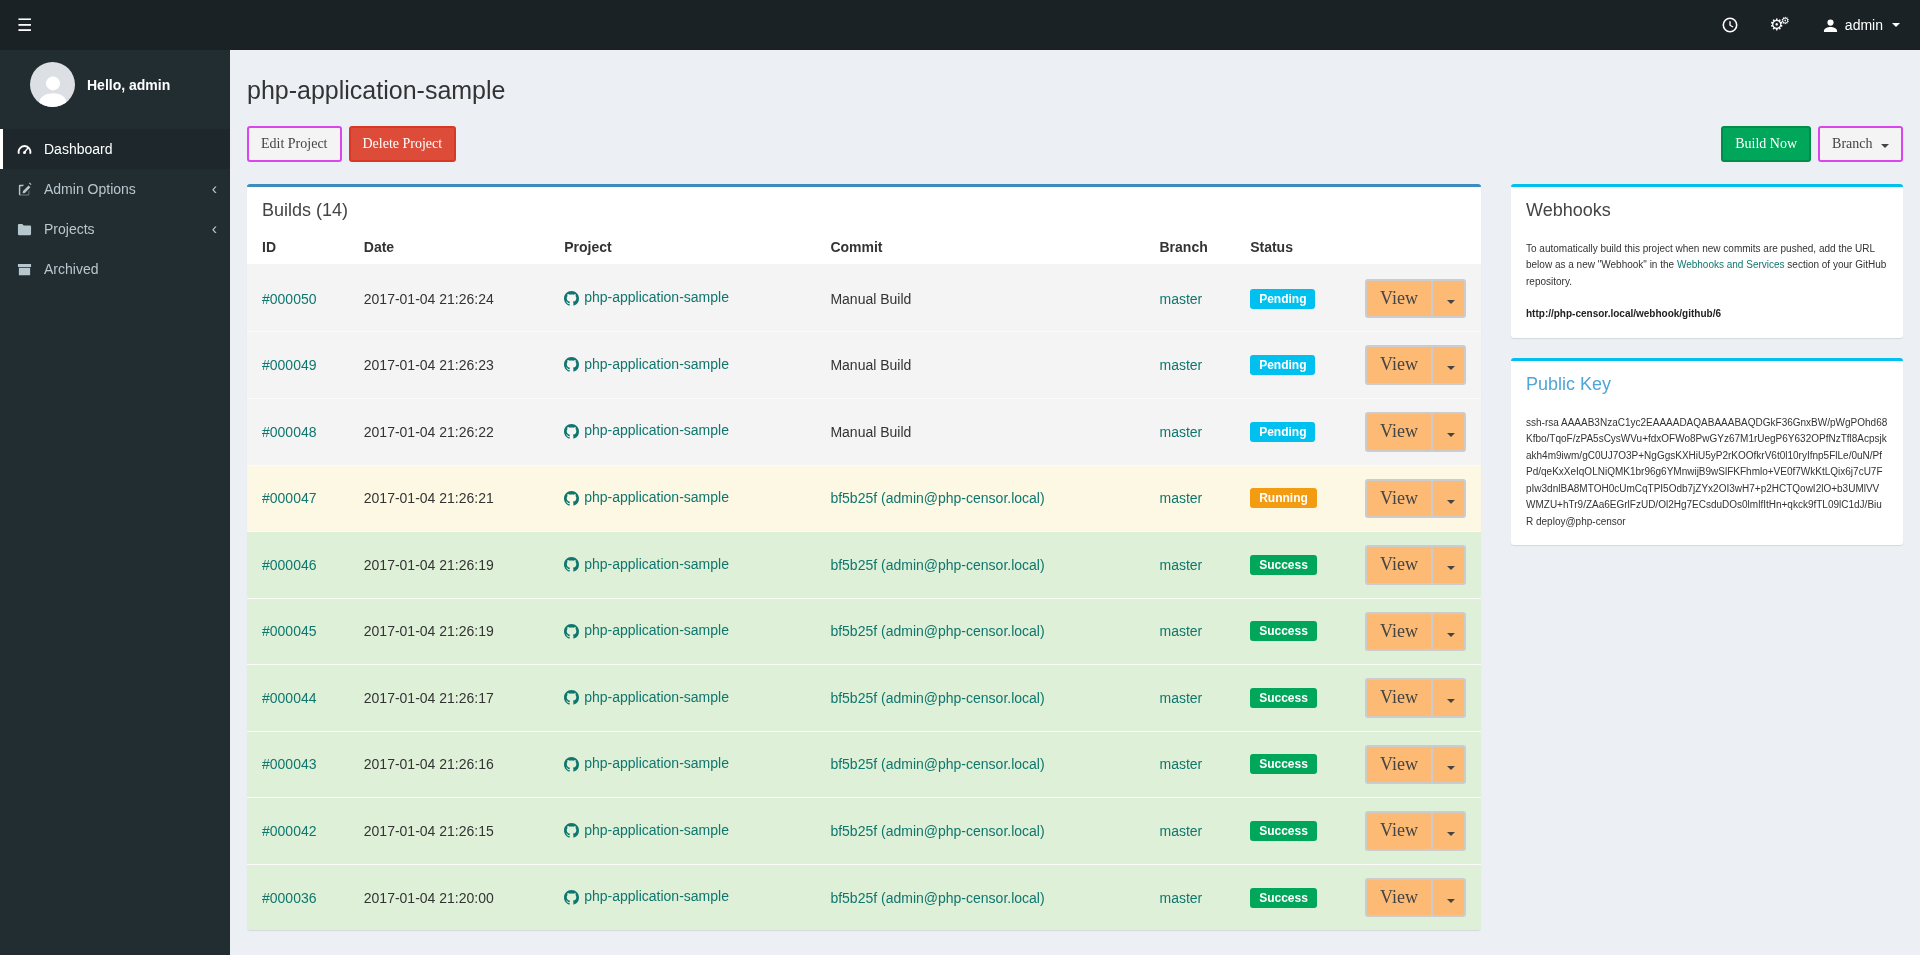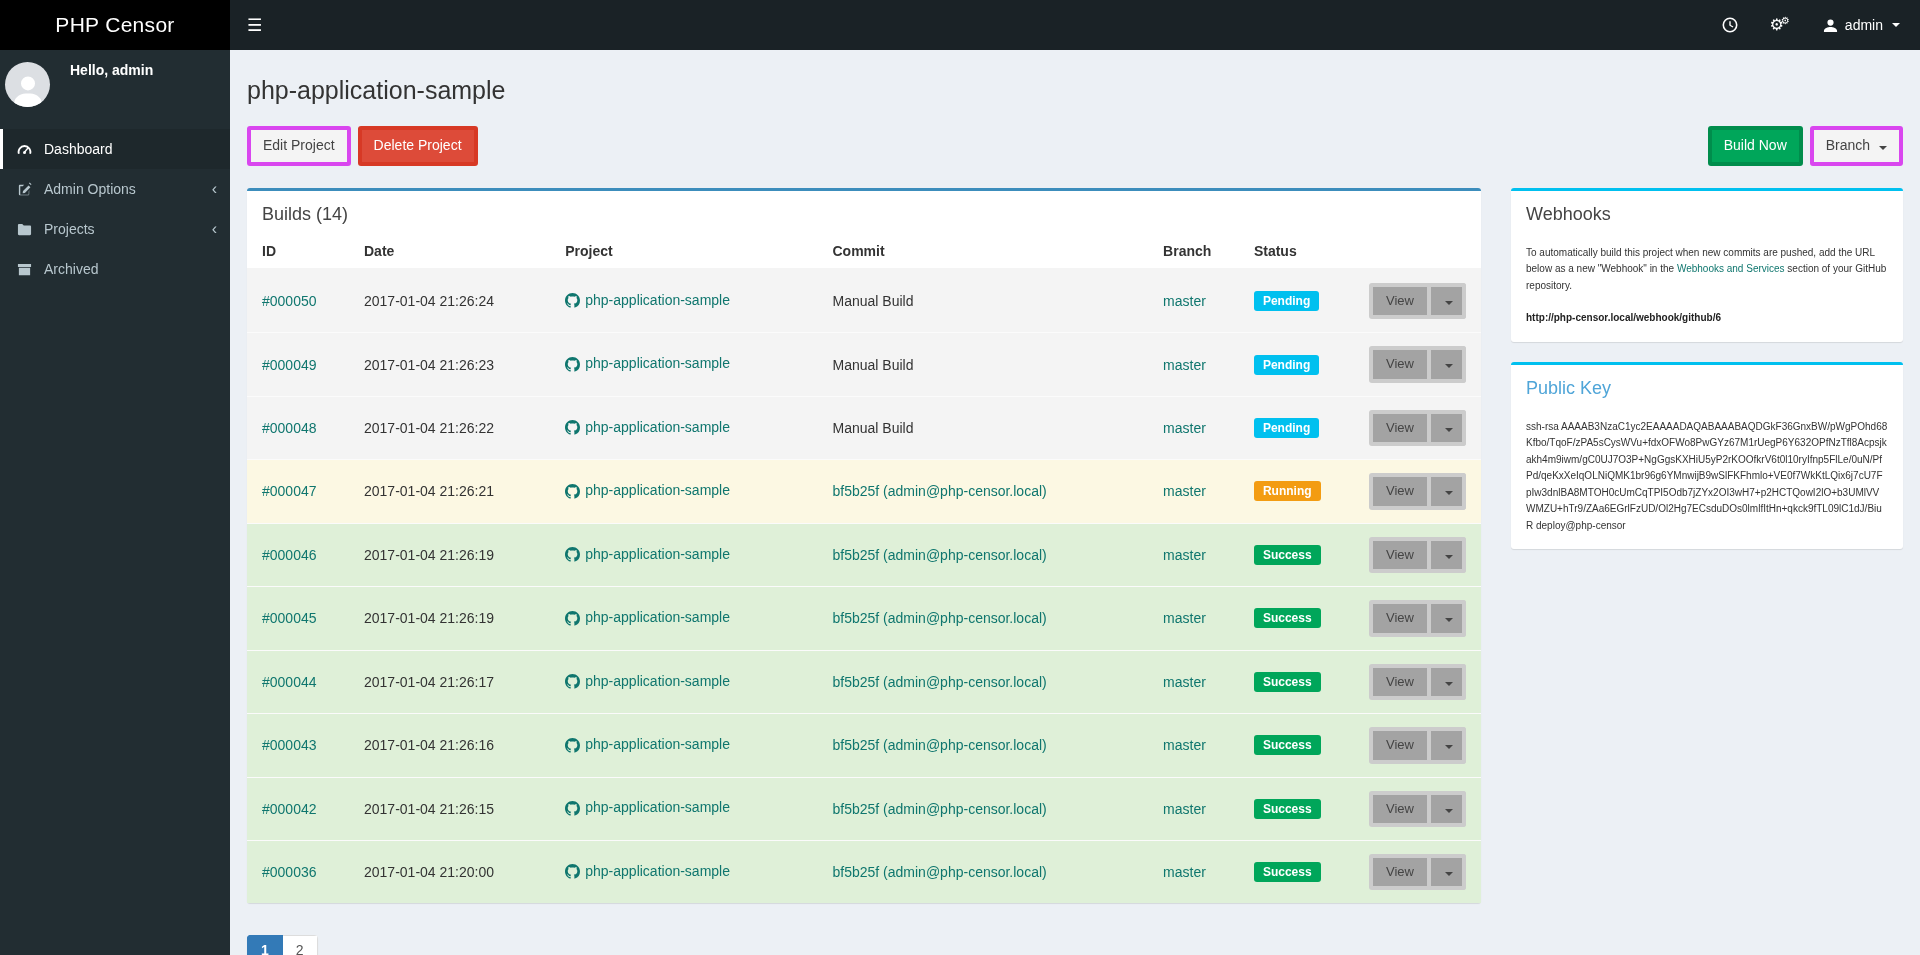--- a/index.html
+++ b/index.html
@@ -26,38 +26,38 @@
   .gears { position:relative; font-size:16px; line-height:1; }
   .gears .g2 { font-size:10px; position:relative; top:-6px; left:-3px; }
   .user-menu { color:#fff; display:flex; align-items:center; gap:7px; padding:0 20px 0 14px; height:50px; cursor:pointer; font-size:14px; }
   .caret { display:inline-block; width:0; height:0; border-left:4px solid transparent; border-right:4px solid transparent; border-top:4px solid currentColor; margin-left:2px; }
 
   
   .body-row { display:flex; flex:1; min-height:0; }
 
   
   .sidebar { width:230px; flex:0 0 230px; background:#222d32; color:#b8c7ce; }
-  .user-panel { display:flex; align-items:flex-start; gap:20px; padding:12px 5px 14px; }
+  .user-panel { display:flex; align-items:flex-end; gap:12px; padding:12px 30px 14px; }
   .avatar { width:45px; height:45px; border-radius:50%; background:#dcdfe3; overflow:hidden; display:flex; align-items:flex-end; justify-content:center; }
   .greeting { color:#fff; font-weight:bold; font-size:14px; padding-bottom:14px; }
   .sidebar-menu { list-style:none; margin:8px 0 0; padding:0; }
   .sidebar-menu li { border-left:3px solid transparent; }
   .sidebar-menu li a { display:flex; align-items:center; gap:11px; padding:12px 13px; color:#b8c7ce; font-size:14px; }
   .sidebar-menu li.active { border-left-color:#fff; background:#1e282c; }
   .sidebar-menu li.active a { color:#fff; }
   .s-icon { width:17px; display:inline-flex; justify-content:center; }
   .chev { margin-left:auto; font-size:16px; line-height:10px; color:#b8c7ce; }
 
   
   .content { flex:1; padding:14px 17px; overflow:hidden; }
   .page-title { font-size:25px; font-weight:normal; margin:12px 0 21px; color:#333; }
   .toolbar { display:flex; justify-content:space-between; margin-bottom:22px; }
   .toolbar-left, .toolbar-right { display:flex; gap:7px; }
 
-  .btn { font-family:Liberation Sans, sans-serif; font-size:14px; padding:6px 12px; border-radius:3px; border:4px solid #d946ef;
+  .btn { font-family:Liberation Serif, serif; font-size:14px; padding:6px 12px; border-radius:3px; border:2px solid #d946ef;
          background:#f4f4f4; color:#444; cursor:pointer; line-height:1.42; }
   .btn-danger { background:#dd4b39; border-color:#d73925; color:#fff; }
   .btn-success { background:#00a65a; border-color:#008d4c; color:#fff; }
   .btn .caret { margin-left:5px; }
 
   .columns { display:flex; gap:30px; align-items:flex-start; }
   .col-main { flex:1; min-width:0; }
   .col-side { width:392px; flex:0 0 392px; }
 
   .box { background:#fff; border-radius:3px; box-shadow:0 1px 1px rgba(0,0,0,.1); margin-bottom:20px; }
@@ -72,42 +72,41 @@
   table.builds th { text-align:left; font-size:14px; color:#333; padding:10px 8px 9px; border-bottom:2px solid #f4f4f4; }
   table.builds th:first-child, table.builds td:first-child { padding-left:15px; }
   table.builds td { padding:13px 8px; border-top:1px solid #fbfbfb; font-size:14px; vertical-align:middle; }
   .commit-plain { color:#333; cursor:default; }
   .proj-link { display:inline-flex; align-items:center; gap:5px; }
   .gh-icon { display:inline-flex; position:relative; top:1px; }
 
   .label-badge { display:inline-block; color:#fff; font-weight:bold; font-size:12px; padding:3px 9px; border-radius:3px; }
 
   .btn-group { display:inline-flex; }
-  .btn-group .btn { padding:5px 13px; font-size:13px; background:#a3a3a3; border-color:#ccc; }
+  .btn-group .btn { padding:5px 13px; font-size:18px; background:#fdba74; border-color:#ccc; }
   .btn-group .btn:first-child { border-radius:3px 0 0 3px; }
   .btn-group .btn + .btn { border-left:0; border-radius:0 3px 3px 0; padding:5px 9px; }
   .col-actions { text-align:right; padding-right:15px !important; }
 
   .pagination { display:inline-flex; margin:12px 0 0; padding:0; list-style:none; border-radius:4px; overflow:hidden;
                 box-shadow:0 1px 1px rgba(0,0,0,.08); }
   .pagination a { display:block; padding:6px 13px; border:1px solid #ddd; background:#fff; color:#555; font-size:14px; }
   .pagination li + li a { border-left:0; }
   .pagination li.active a { background:#337ab7; border-color:#337ab7; color:#fff; font-weight:bold; }
 
   .webhook-url { font-weight:bold; color:#222; margin-top:16px; }
   .pubkey { word-break:break-all; color:#333; }
   .wh-text { color:#333; }
 </style>
 </head>
 <body>
 
 <div class="app">
 
   <header class="main-header">
-    <div class="logo">PHP Censor</div>
     <nav class="navbar">
       <span class="sidebar-toggle">
         <span>☰</span>
       </span>
       <div class="nav-right">
         <span class="nav-icon-link">
           <svg width="16" height="16" viewBox="0 0 16 16">
               <path fill="#fff" d="M8 .5A7.5 7.5 0 1 0 8 15.5 7.5 7.5 0 0 0 8 .5zm0 13.4A5.9 5.9 0 1 1 8 2.1a5.9 5.9 0 0 1 0 11.8zM8.7 4.2H7.3v4.4l3.4 2 .7-1.1-2.7-1.6z"></path>
             </svg>
         </span>

